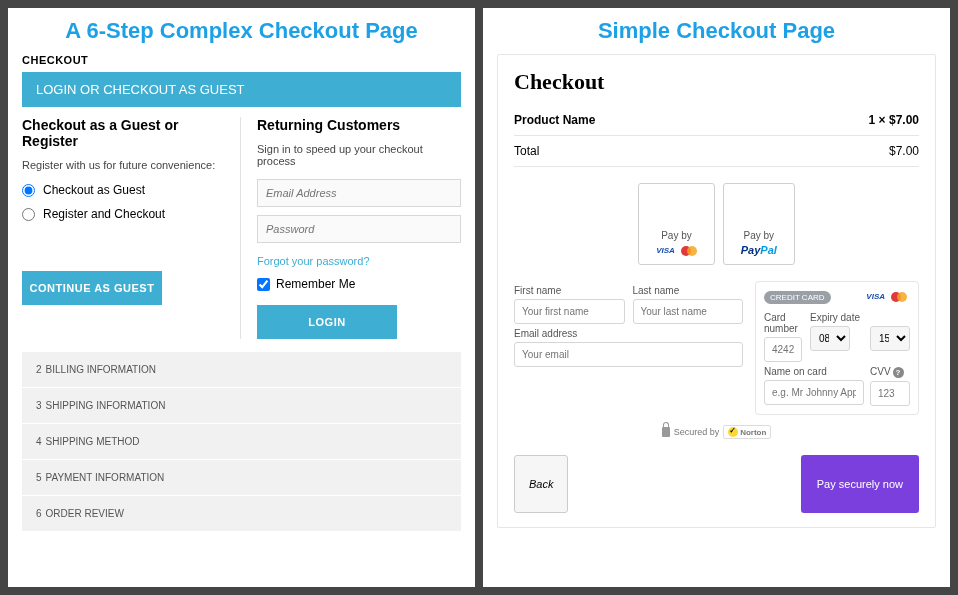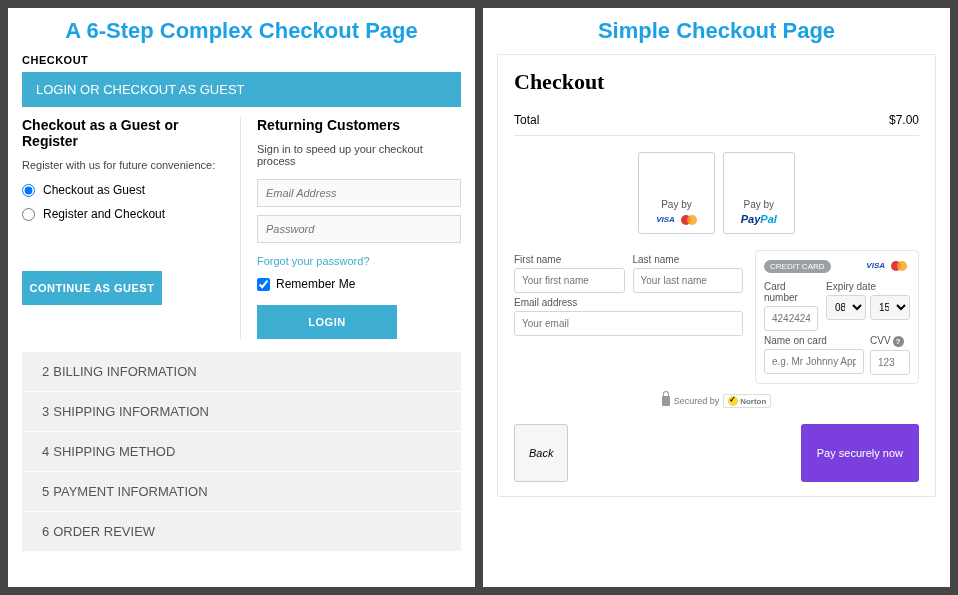--- a/index.html
+++ b/index.html
@@ -15,21 +15,21 @@
 .l-col.left { border-right: 1px solid #e2e2e2; padding-right: 14px; }
 .l-h2 { font-size: 14px; font-weight: bold; margin-bottom: 10px; }
 .l-hint { font-size: 11px; color: #444; margin-bottom: 12px; }
 .l-radio { display: flex; align-items: center; gap: 8px; font-size: 12px; margin-bottom: 10px; }
 .l-radio input { margin: 0; }
 .l-input { width: 100%; border: 1px solid #d8d8d8; padding: 7px 8px; font-size: 11px; font-style: italic; color: #999; background: #fafafa; margin-bottom: 8px; }
 .l-link { color: #3eaed2; font-size: 11px; display: block; margin: 4px 0 10px; text-decoration: none; }
 .l-check { display: flex; align-items: flex-end; gap: 6px; font-size: 12px; margin-bottom: 14px; }
 .l-btn { background: #3eaed2; color: #fff; border: none; font-size: 11px; font-weight: bold; letter-spacing: .5px; padding: 11px 0; width: 140px; cursor: pointer; }
 .l-steps { margin-top: 12px; }
-.l-step { background: #f1f1f1; border-top: 1px solid #fff; padding: 12px 20px; font-size: 13px; color: #555; }
+.l-step { background: #f1f1f1; border-top: 1px solid #fff; padding: 12px 14px; font-size: 10px; color: #555; }
 .l-step span.num { margin-right: 4px; }
 
 
 .r-card { border: 1px solid #e6e6e6; border-radius: 2px; padding: 14px 16px; }
 .r-title { font-family: Georgia, serif; font-size: 22px; font-weight: bold; margin-bottom: 10px; }
 .r-row { display: flex; justify-content: space-between; font-size: 12px; padding: 8px 0; border-bottom: 1px solid #e6e6e6; }
 .r-row.bold { font-weight: bold; }
 .r-paybtns { display: flex; justify-content: center; gap: 8px; margin: 16px 0; }
 .r-paybtn { border: 1px solid #d0d0d0; border-radius: 3px; padding: 6px 14px; text-align: center; font-size: 10px; color: #555; cursor: pointer; min-width: 72px; }
 .r-paybtn .lbl { display: block; margin-bottom: 3px; margin-top: 40px; }
@@ -47,21 +47,21 @@
 .r-fields { display: flex; gap: 12px; }
 .r-left { flex: 1; }
 .r-right { width: 164px; border: 1px solid #e6e6e6; border-radius: 4px; padding: 8px; position: relative; }
 .r-label { font-size: 10px; color: #555; display: block; margin: 4px 0 3px; }
 .r-in { width: 100%; border: 1px solid #d6d6d6; border-radius: 3px; padding: 6px 7px; font-size: 10px; color: #aaa; }
 .r-name { display: flex; gap: 8px; }
 .r-name > div { flex: 1; }
 .cc-badge { display: inline-block; background: #9aa0a6; color: #fff; font-size: 8px; padding: 2px 6px; border-radius: 8px; }
 .r-right .top { display: flex; justify-content: space-between; align-items: center; margin-bottom: 4px; }
 .r-sel { border: 1px solid #d6d6d6; border-radius: 3px; padding: 5px 4px; font-size: 10px; background: #f6f6f6; width: 40px; }
-.exp { display: flex; gap: 4px; }
+.exp { display: flex; gap: 20px; }
 .cvv-row { display: flex; gap: 6px; }
 .cvv-row .nm { flex: 1; }
 .cvv-row .cv { width: 40px; }
 .q-icon { display:inline-block; width:11px; height:11px; border-radius:50%; background:#888; color:#fff; font-size:8px; text-align:center; line-height:11px; font-weight:bold; margin-left:2px;}
 .r-secure { text-align: center; font-size: 9px; color: #777; margin-top: 10px; display:flex; justify-content:center; align-items:center; gap:4px;}
 .lock { width:8px; height:10px; background:#999; border-radius:1px; position:relative; display:inline-block;}
 .lock::before { content:""; position:absolute; top:-5px; left:1px; width:4px; height:5px; border:1px solid #999; border-bottom:none; border-radius:3px 3px 0 0;}
 .norton { border:1px solid #ddd; border-radius:2px; padding:1px 4px; font-size:8px; font-weight:bold; display:inline-flex; align-items:center; gap:2px;}
 .norton .chk{ width:10px;height:10px;border-radius:50%;background:#fdd835; position:relative;}
 .norton .chk::after{content:"✓"; color:#000; font-size:8px; position:absolute; left:1px; top:-1px;}
@@ -112,20 +112,24 @@
     <div class="l-step"><span class="num">4</span><span>SHIPPING METHOD</span></div>
     <div class="l-step"><span class="num">5</span><span>PAYMENT INFORMATION</span></div>
     <div class="l-step"><span class="num">6</span><span>ORDER REVIEW</span></div>
   </div>
 </div>
 
 <div class="panel">
   <h1>Simple Checkout Page</h1>
   <div class="r-card">
     <div class="r-title">Checkout</div>
+    <div class="r-row bold">
+      <span>Product Name</span>
+      <span>1 × $7.00</span>
+    </div>
     <div class="r-row">
       <span>Total</span>
       <span>$7.00</span>
     </div>
     <div class="r-paybtns">
       <div class="r-paybtn">
         <span class="lbl">Pay by</span>
         <div class="brand-row">
           <span class="brand visa">VISA</span>
           <span class="brand mc"></span>

